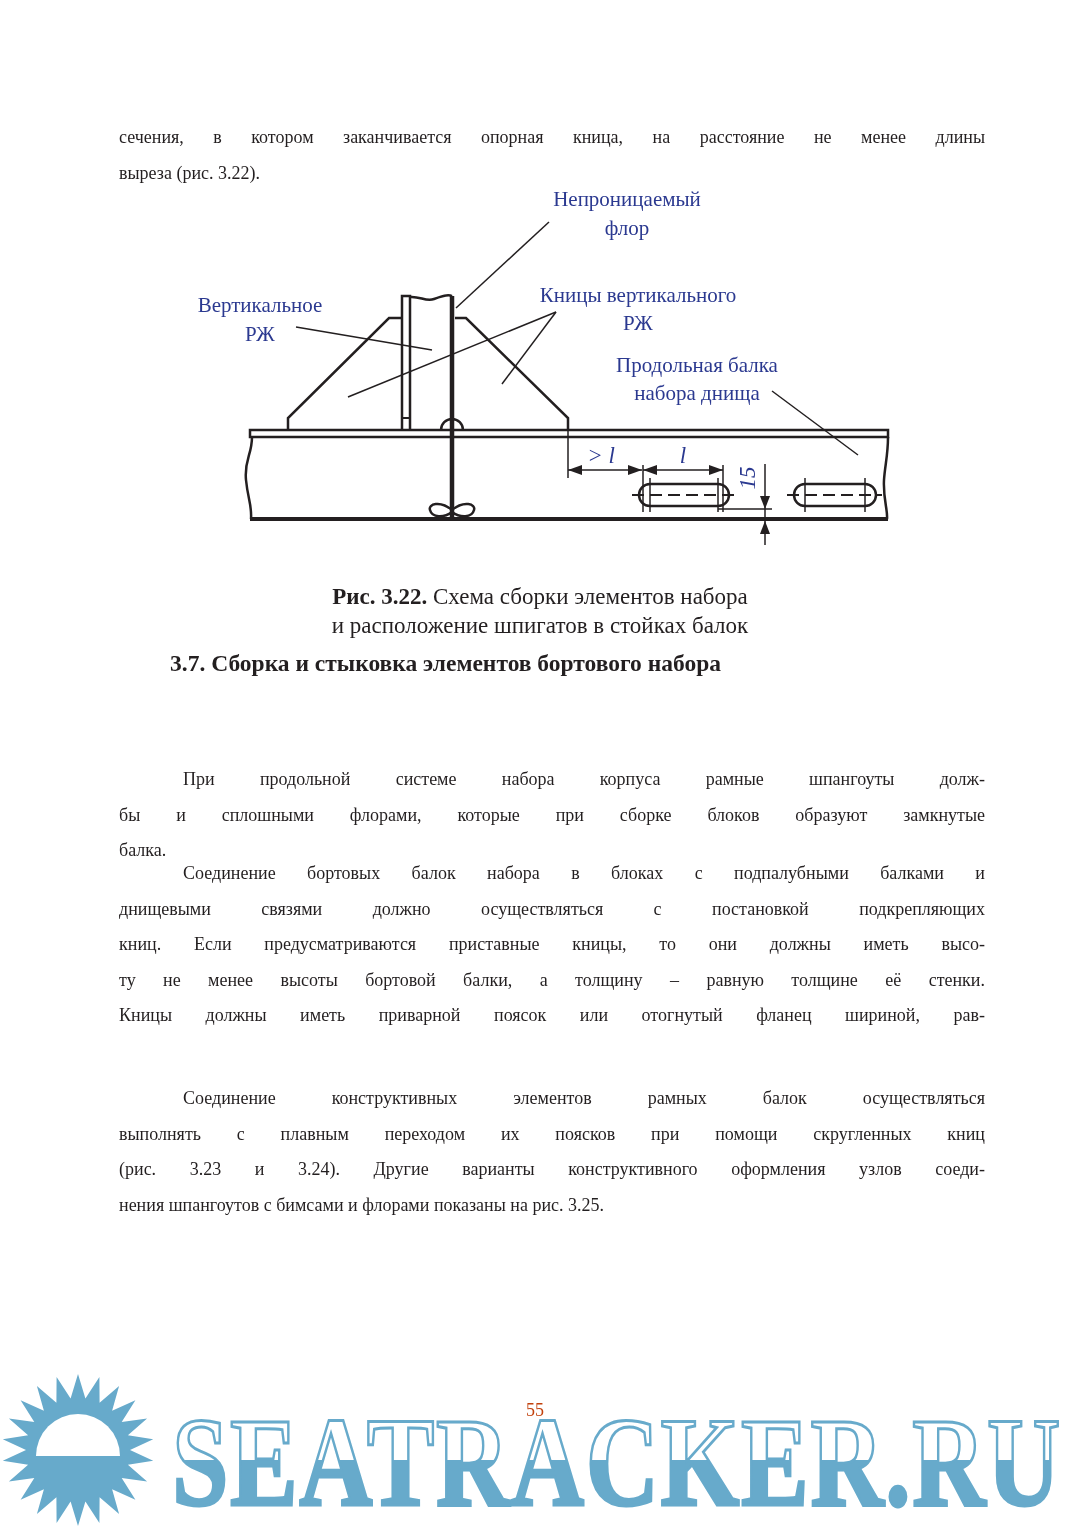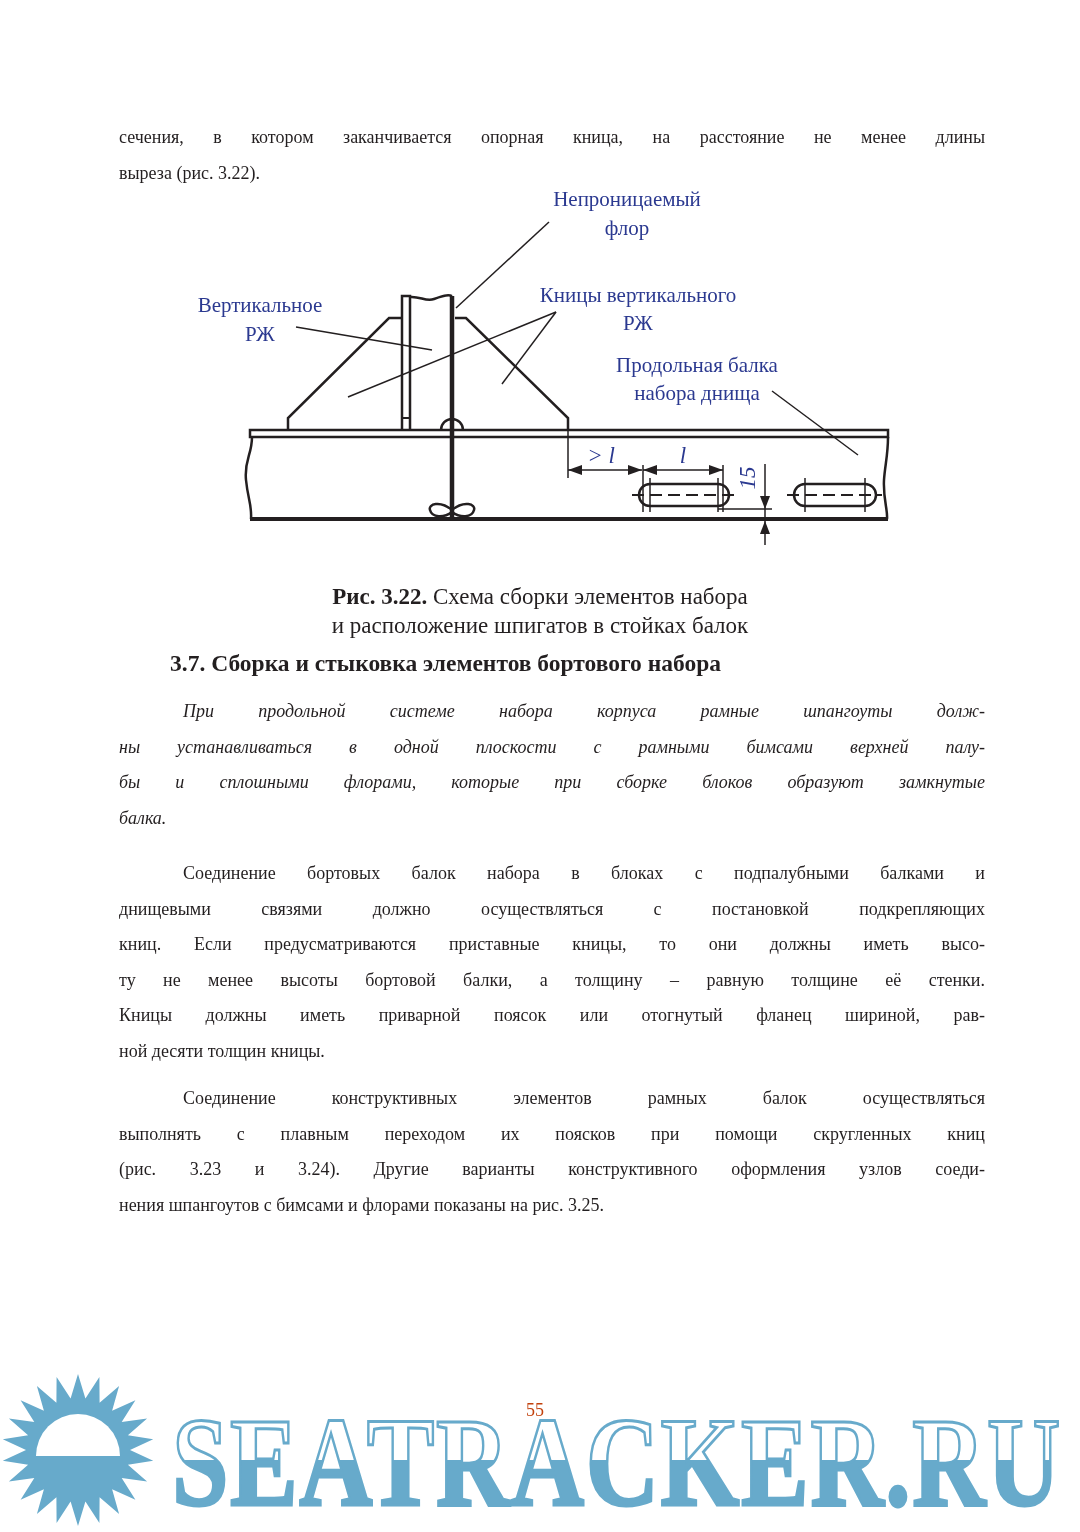--- a/index.html
+++ b/index.html
@@ -102,34 +102,32 @@
   <text class="dim" x="0" y="0" text-anchor="middle" transform="translate(755 478) rotate(-90)">15</text>
 </svg>
 
 <div class="caption">
   <div><b>Рис. 3.22.</b><span> Схема сборки элементов набора</span></div>
   <div>и расположение шпигатов в стойках балок</div>
 </div>
 
 <div class="heading">3.7. Сборка и стыковка элементов бортового набора</div>
 
-<div class="para" style="top:682px;font-style:italic;">
+<div class="para" style="top:750px;">
   <span class="line indent">При продольной системе набора корпуса рамные шпангоуты долж-</span>
-  <span class="line">ны устанавливаться в одной плоскости с рамными бимсами верхней палу-</span>
   <span class="line">бы и сплошными флорами, которые при сборке блоков образуют замкнутые</span>
   <span class="line last">балка.</span>
 </div>
 
 <div class="para" style="top:844px;">
   <span class="line indent">Соединение бортовых балок набора в блоках с подпалубными балками и</span>
   <span class="line">днищевыми связями должно осуществляться с постановкой подкрепляющих</span>
   <span class="line">книц. Если предусматриваются приставные кницы, то они должны иметь высо-</span>
   <span class="line">ту не менее высоты бортовой балки, а толщину – равную толщине её стенки.</span>
   <span class="line">Кницы должны иметь приварной поясок или отогнутый фланец шириной, рав-</span>
-  <span class="line last">ной десяти толщин кницы.</span>
 </div>
 
 <div class="para" style="top:1069px;">
   <span class="line indent">Соединение конструктивных элементов рамных балок осуществляться</span>
   <span class="line">выполнять с плавным переходом их поясков при помощи скругленных книц</span>
   <span class="line">(рис. 3.23 и 3.24). Другие варианты конструктивного оформления узлов соеди-</span>
   <span class="line last">нения шпангоутов с бимсами и флорами показаны на рис. 3.25.</span>
 </div>
 
 <div class="pageno">55</div>

